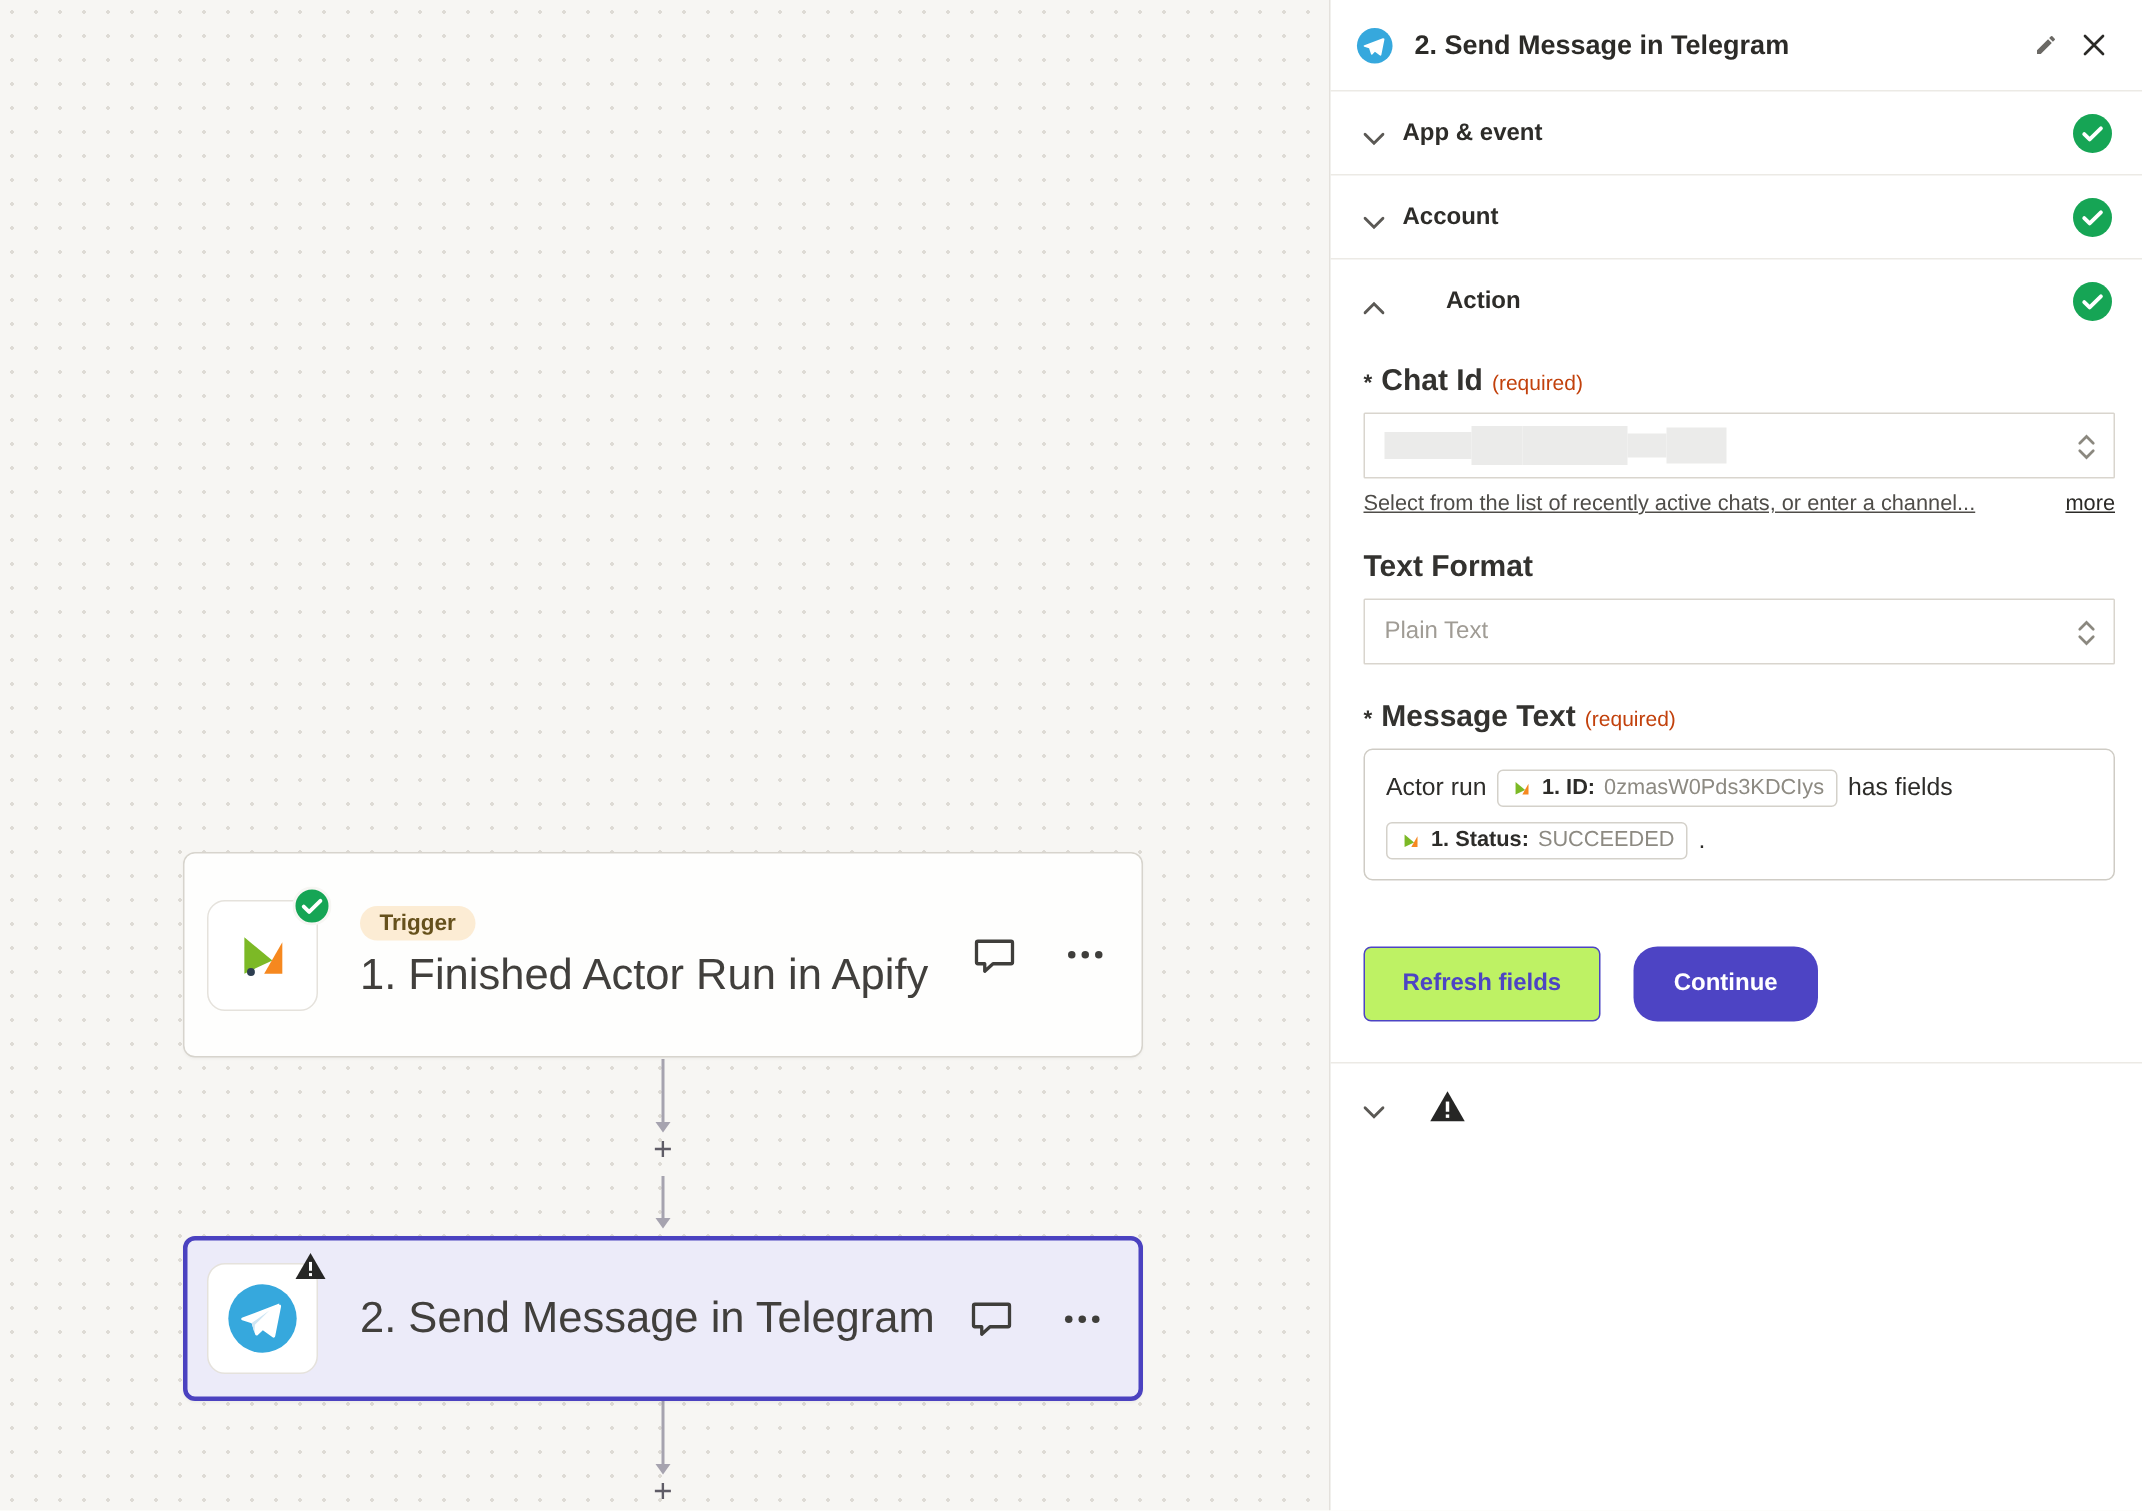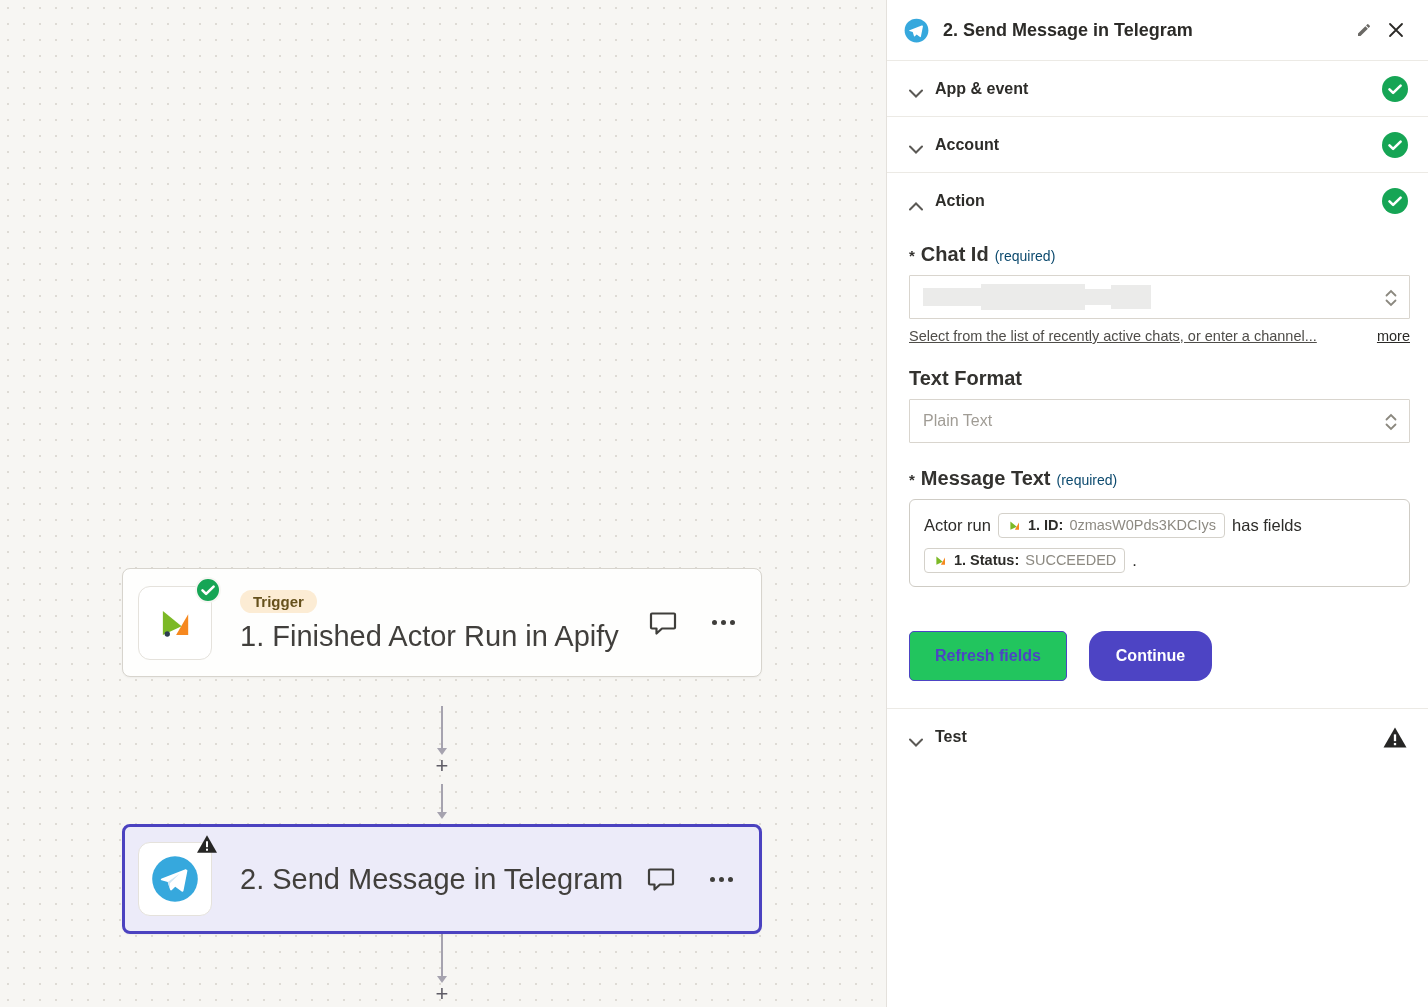--- a/index.html
+++ b/index.html
@@ -13,21 +13,21 @@
     background-image:radial-gradient(#dedbd5 1.2px, transparent 1.2px);
     background-size:16px 16px;
   }
 
   .step-card {
     position:absolute; left:122px; width:640px; border-radius:8px;
     background:#fefefd; border:1px solid #d7d4cd;
     display:flex; align-items:center; padding:0 26px 0 15px;
     box-shadow:0 1px 2px rgba(0,0,0,0.04);
   }
-  .step-card.trigger { top:568px; height:109px; }
+  .step-card.trigger { top:568px; height:137px; }
   .step-card.selected {
     top:824px; height:110px; background:#ecebf9; border:3px solid #4b42c0; padding-left:13px;
   }
 
   .app-icon-wrap { position:relative; width:74px; height:74px; flex:0 0 74px; }
   .app-icon {
     width:74px; height:74px; border-radius:12px; background:#fff; border:1px solid #e5e2dc;
     display:flex; align-items:center; justify-content:center;
   }
   .badge-check { position:absolute; top:-9px; right:-9px; width:26px; height:26px; }
@@ -60,31 +60,31 @@
   .panel {
     position:absolute; left:886px; top:0; width:542px; height:1007px;
     background:#fff; border-left:1px solid #e4e1dc;
   }
   .panel-header { height:61px; display:flex; align-items:center; padding:0 20px 0 17px; border-bottom:1px solid #eceae5; }
   .panel-app-icon { width:25px; height:25px; flex:0 0 25px; }
   .panel-title { font-size:18px; font-weight:700; color:#2c2b28; margin-left:14px; flex:1; }
   .hdr-icon { background:none; border:none; cursor:pointer; padding:4px; display:flex; }
 
   .sec-row { height:56px; display:flex; align-items:center; padding:0 20px 0 22px; border-bottom:1px solid #eceae5; cursor:pointer; }
-  .sec-row.noborder { border-bottom:none; }
+  .sec-row.noborder { border-bottom:none;gap:29px; }
   .sec-chev { width:14px; height:9px; flex:0 0 14px; }
   .sec-label { font-size:16px; font-weight:700; color:#2d2c29; margin-left:12px; flex:1; }
   .sec-status { width:26px; height:26px; flex:0 0 26px; }
   .sec-warn { width:26px; height:23px; flex:0 0 26px; }
 
   .action-body { padding:14px 18px 0 22px; }
   .field-label-row { display:flex; align-items:baseline; gap:6px; margin-bottom:9px; }
   .req-star { color:#33322f; font-weight:700; font-size:15px; }
   .field-label { font-size:20px; font-weight:700; color:#33322f; }
-  .req-note { font-size:14px; color:#0c4a6e; }
+  .req-note { font-size:14px; color:#c2410c; }
 
   .select-box {
     position:relative; height:44px; border:1px solid #d9d5ce; border-radius:1px; background:#fff;
     display:flex; align-items:center; padding:0 36px 0 13px; cursor:pointer; width:100%;
   }
   .stepper { position:absolute; right:11px; top:13px; width:14px; height:18px; }
   .redacted { display:flex; align-items:center; gap:0; }
   .redacted i { display:block; background:#ebebea; }
   .redacted i:nth-child(1){ width:58px; height:18px; }
   .redacted i:nth-child(2){ width:34px; height:26px; }
@@ -108,21 +108,21 @@
   .token-pill {
     display:inline-flex; align-items:center; gap:6px; border:1px solid #d4d1ca; border-radius:4px;
     background:#fff; padding:0 8px; height:25px; font-size:14.5px; white-space:nowrap;
   }
   .token-pill .t-ico { width:15px; height:15px; display:flex; }
   .token-pill b { color:#2d2c29; font-weight:700; }
   .token-pill em { font-style:normal; color:#8d8a82; }
 
   .btn-row { display:flex; align-items:center; gap:22px; margin-top:44px; }
   .btn-secondary {
-    background:#22c55e; color:#4d44c4; border:1px solid #4d44c4; border-radius:5px;
+    background:#bef264; color:#4d44c4; border:1px solid #4d44c4; border-radius:5px;
     font-size:16px; font-weight:700; padding:15px 25px; cursor:pointer; font-family:inherit;
   }
   .btn-primary {
     background:#4d44c4; color:#fff; border:none; border-radius:16px;
     font-size:16px; font-weight:700; padding:16px 27px; cursor:pointer; font-family:inherit;
   }
 
   .test-sep { border-top:1px solid #eceae5; margin-top:27px; }
 </style>
 </head>
@@ -365,21 +365,20 @@
     </div>
 
     <div class="test-sep"></div>
 
     <div class="sec-row noborder">
       <span class="sec-chev">
         <svg width="14" height="9" viewBox="0 0 14 9" fill="none" stroke="#5b5955" stroke-width="2" stroke-linecap="round">
             <path d="M1 1.5l6 6 6-6"></path>
           </svg>
       </span>
-      <span class="sec-label">Test</span>
       <span class="sec-warn">
         <svg width="26" height="23" viewBox="0 0 24 22">
             <path d="M12 1.5L23 20.5H1z" fill="#262625"></path>
             <rect x="10.9" y="8" width="2.2" height="6.5" fill="#fff"></rect>
             <rect x="10.9" y="16.2" width="2.2" height="2.2" fill="#fff"></rect>
           </svg>
       </span>
     </div>
 
   </div>

